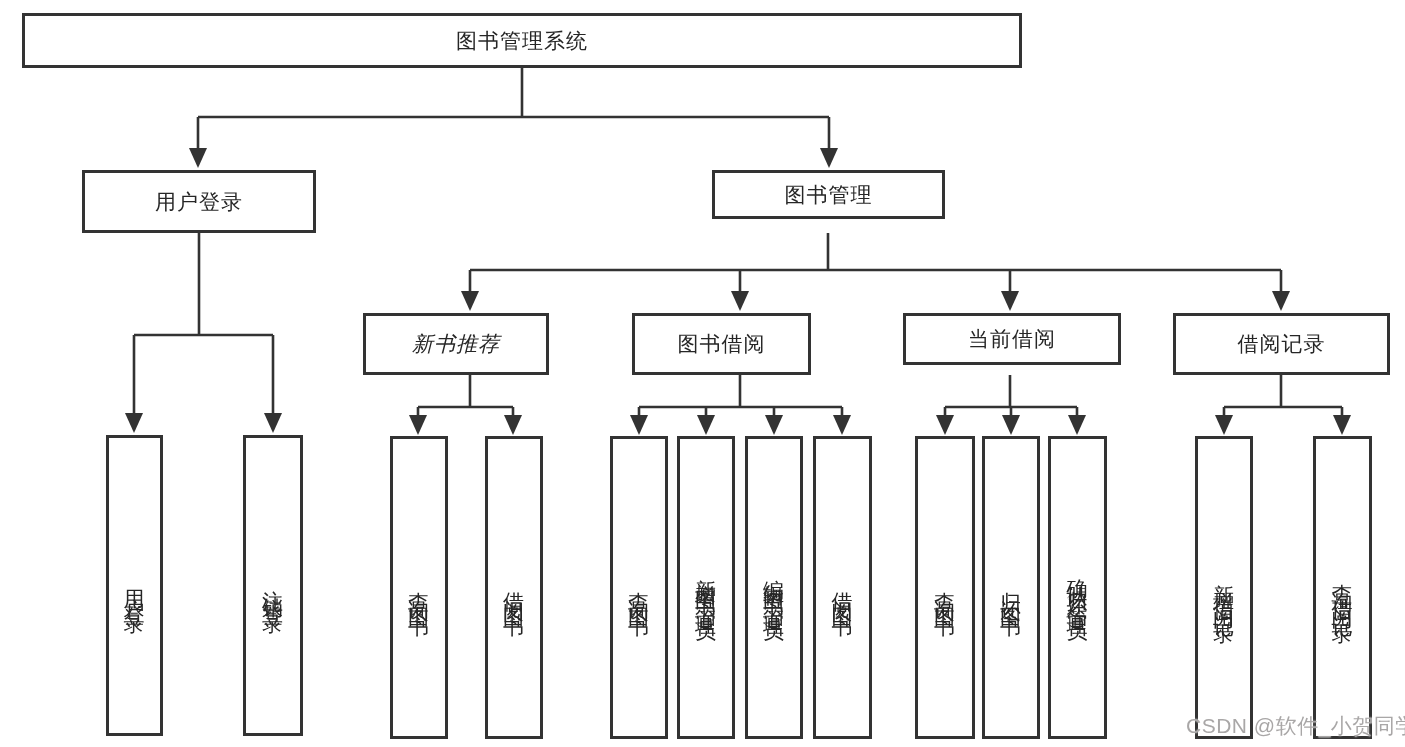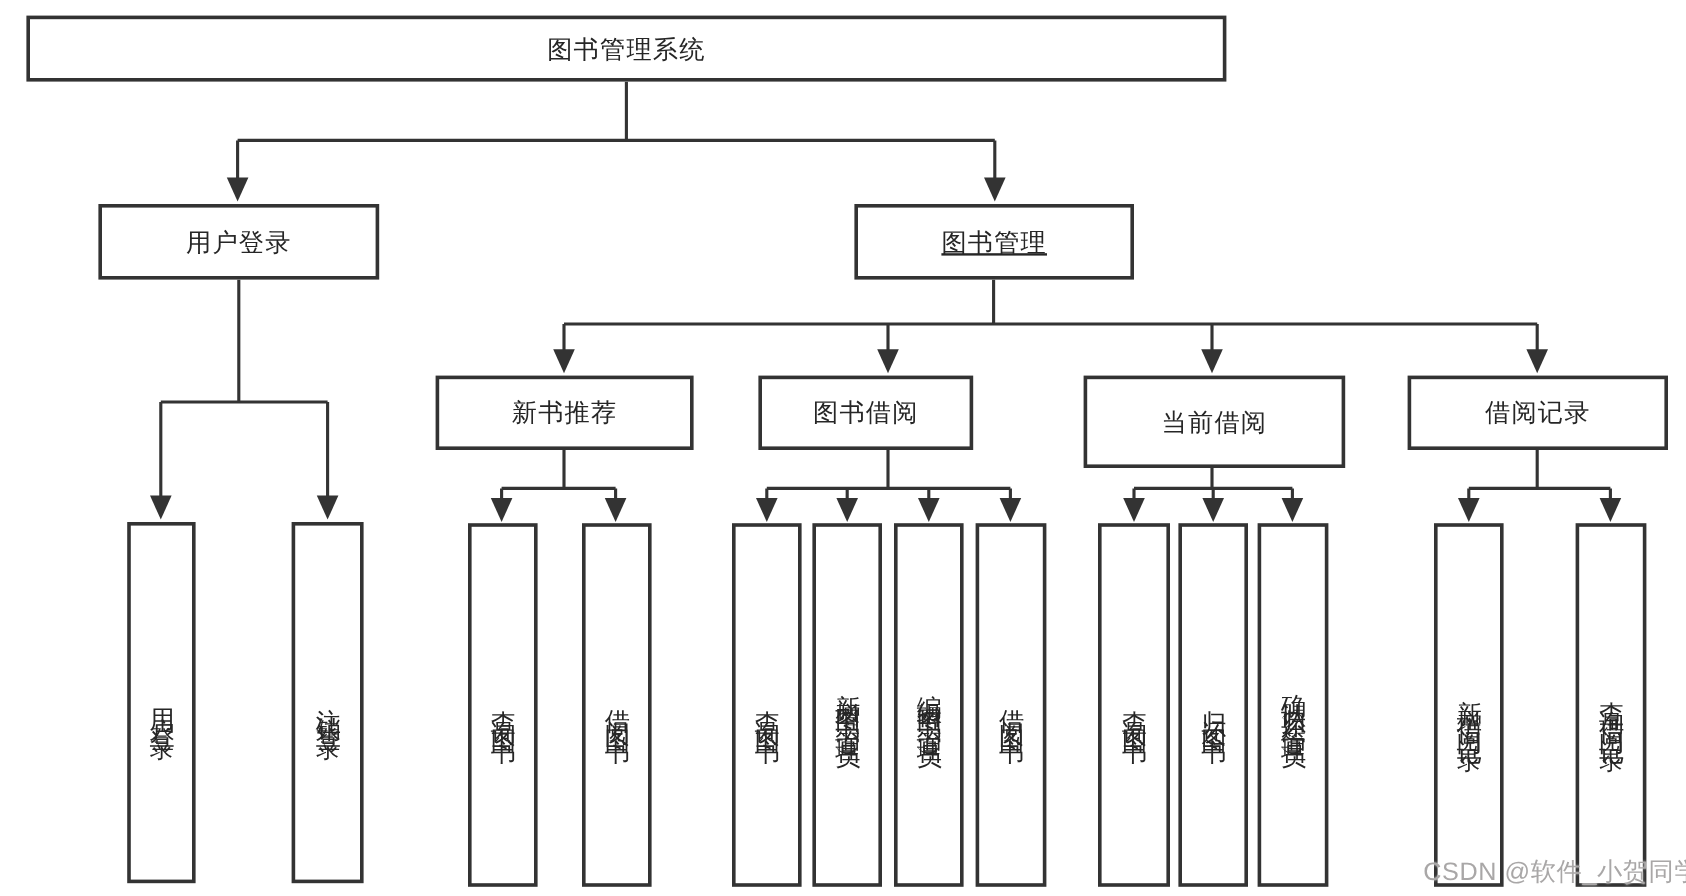--- a/index.html
+++ b/index.html
@@ -77,25 +77,25 @@
       <polygon points="1002,415 1020,415 1011,435"></polygon>
       <polygon points="1068,415 1086,415 1077,435"></polygon>
       <polygon points="1215,415 1233,415 1224,435"></polygon>
       <polygon points="1333,415 1351,415 1342,435"></polygon>
     </g>
   </svg>
 
   <div class="node" style="left:22px;top:13px;width:1000px;height:55px;">图书管理系统</div>
 
   <div class="node" style="left:82px;top:170px;width:234px;height:63px;">用户登录</div>
-  <div class="node" style="left:712px;top:170px;width:233px;height:63px;text-decoration:underline;">图书管理</div>
+  <div class="node" style="left:712px;top:170px;width:233px;height:49px;">图书管理</div>
 
-  <div class="node" style="left:363px;top:313px;width:215px;height:62px;">新书推荐</div>
+  <div class="node" style="left:363px;top:313px;width:186px;height:62px;font-style:italic;">新书推荐</div>
   <div class="node" style="left:632px;top:313px;width:179px;height:62px;">图书借阅</div>
-  <div class="node" style="left:903px;top:313px;width:218px;height:77px;">当前借阅</div>
+  <div class="node" style="left:903px;top:313px;width:218px;height:52px;">当前借阅</div>
   <div class="node" style="left:1173px;top:313px;width:217px;height:62px;">借阅记录</div>
 
   <div class="node vnode" style="left:106px;top:435px;width:57px;height:301px;">用户登录</div>
   <div class="node vnode" style="left:243px;top:435px;width:60px;height:301px;">注销登录</div>
 
   <div class="node vnode" style="left:390px;top:436px;width:58px;height:303px;">查询图书</div>
   <div class="node vnode" style="left:485px;top:436px;width:58px;height:303px;">借阅图书</div>
 
   <div class="node vnode" style="left:610px;top:436px;width:58px;height:303px;">查询图书</div>
   <div class="node vnode long" style="left:677px;top:436px;width:58px;height:303px;">新增图书（管理员）</div>

